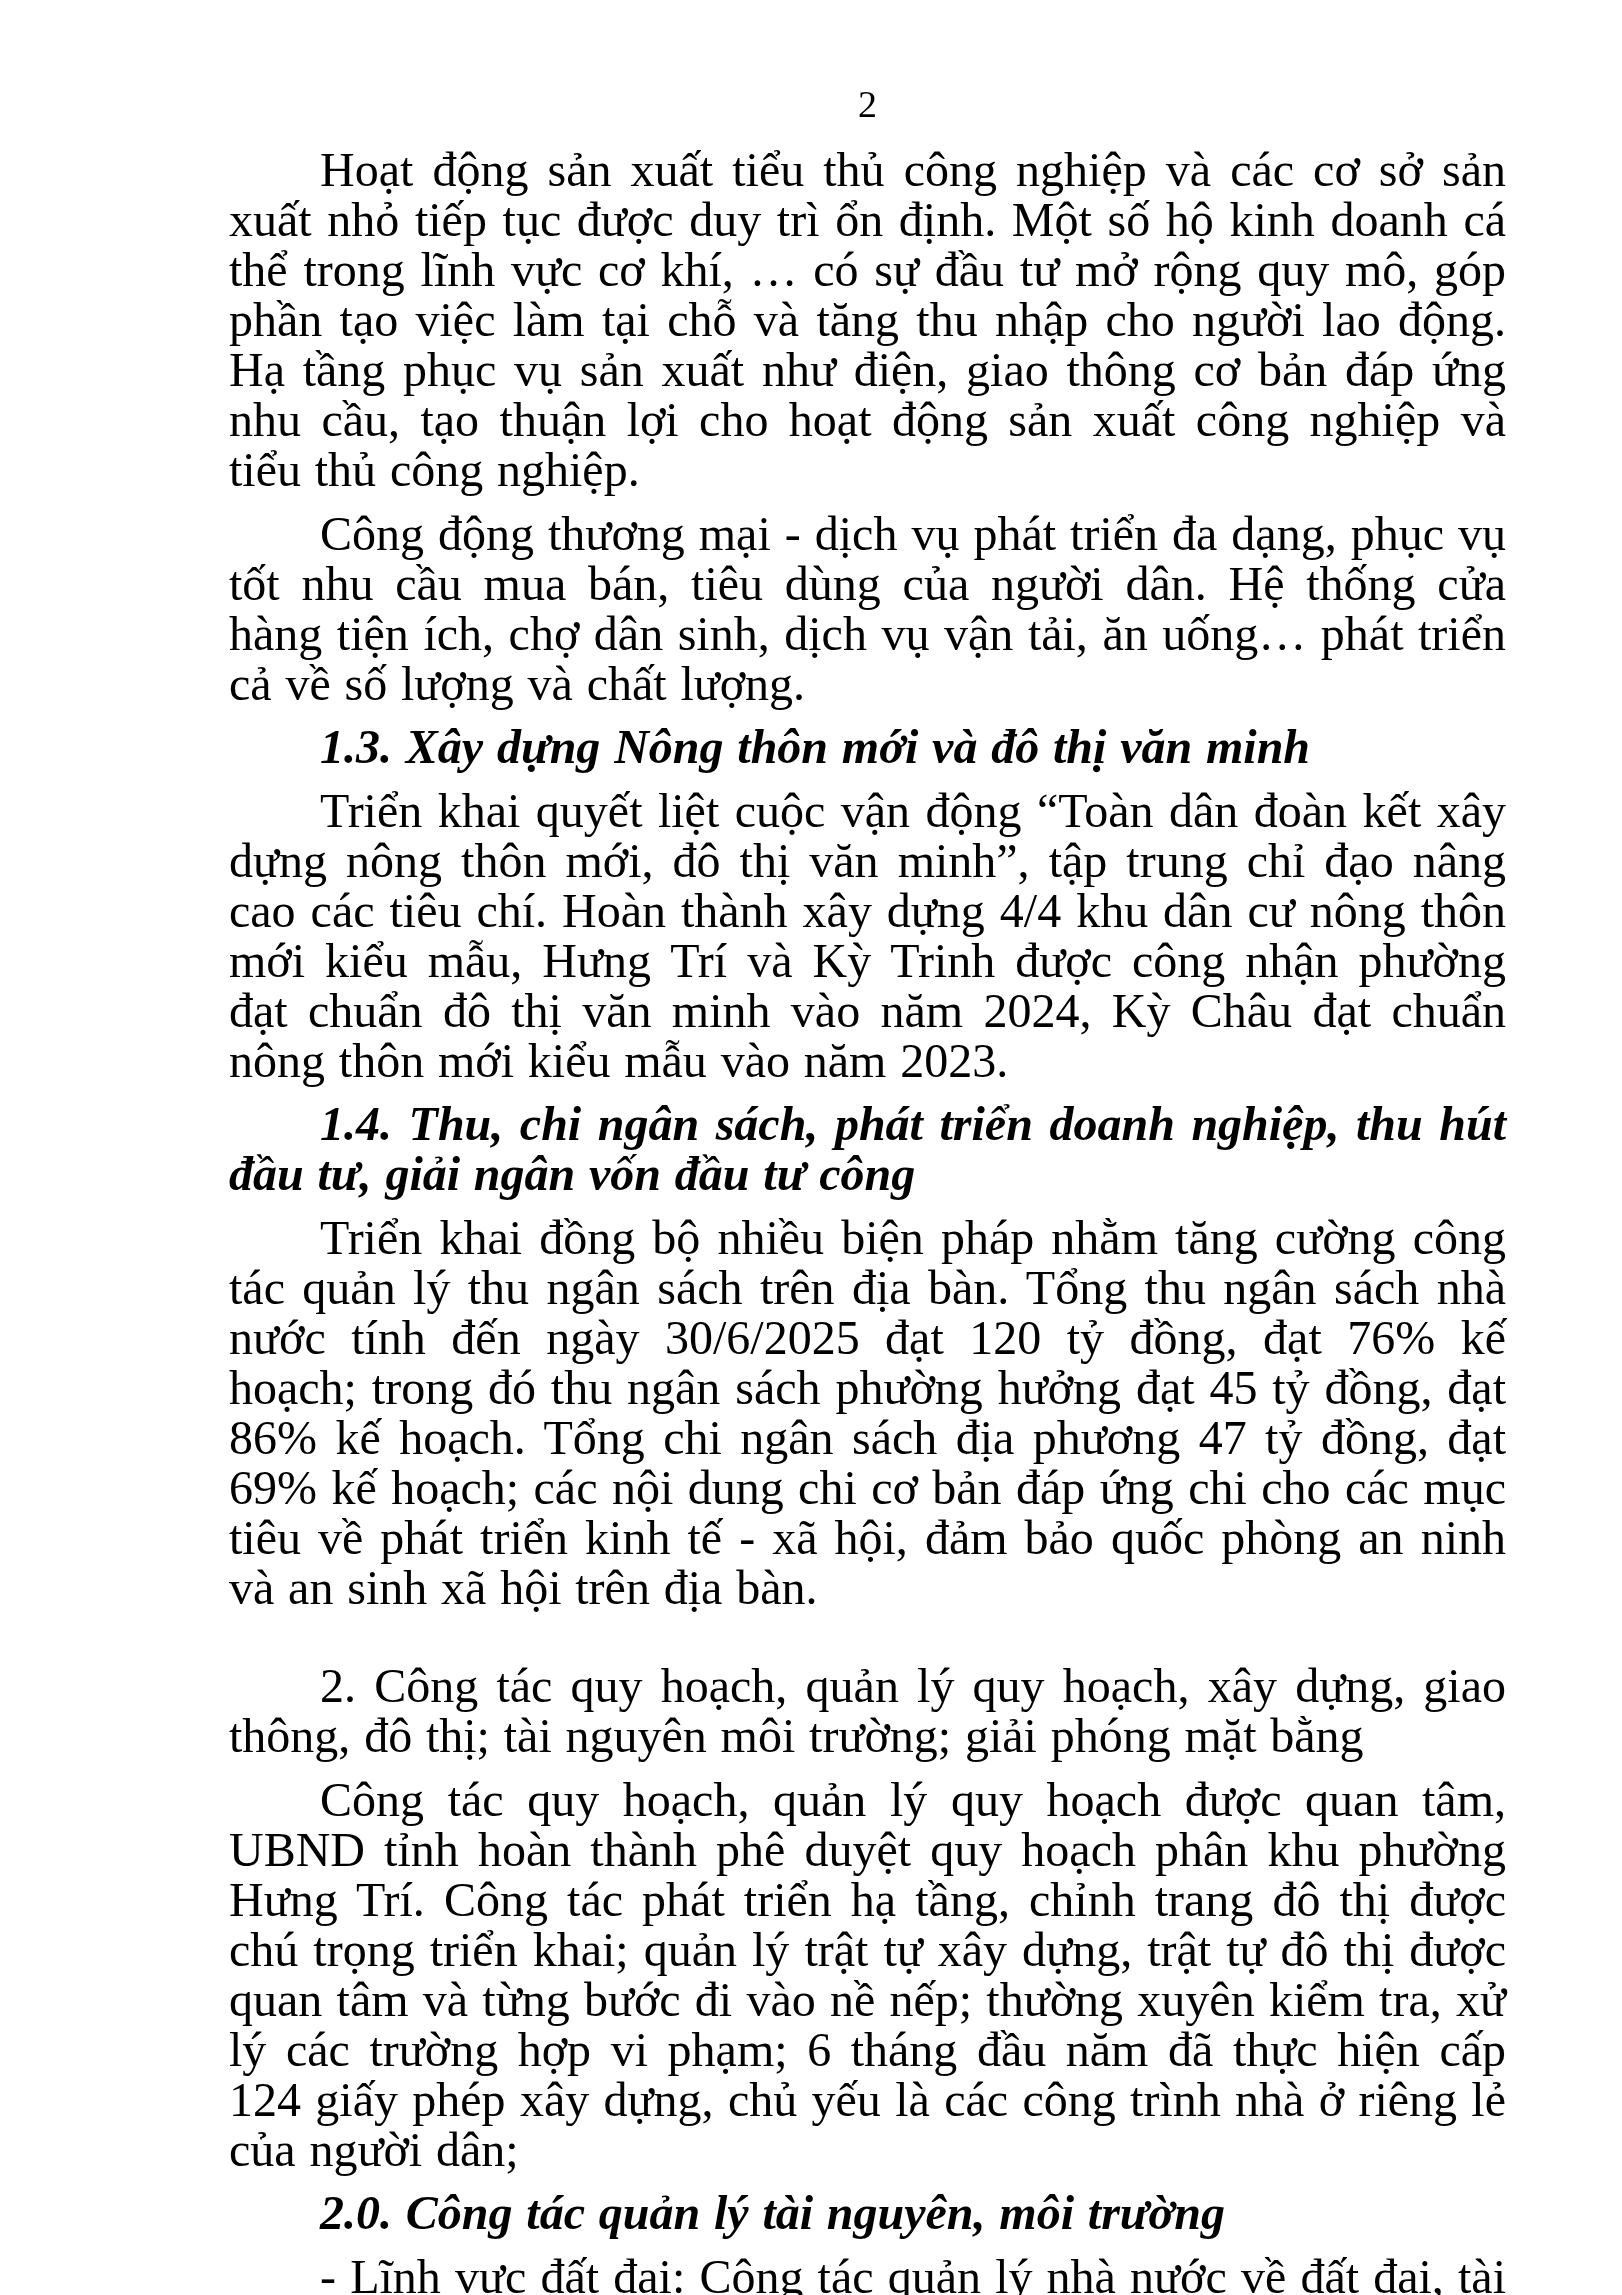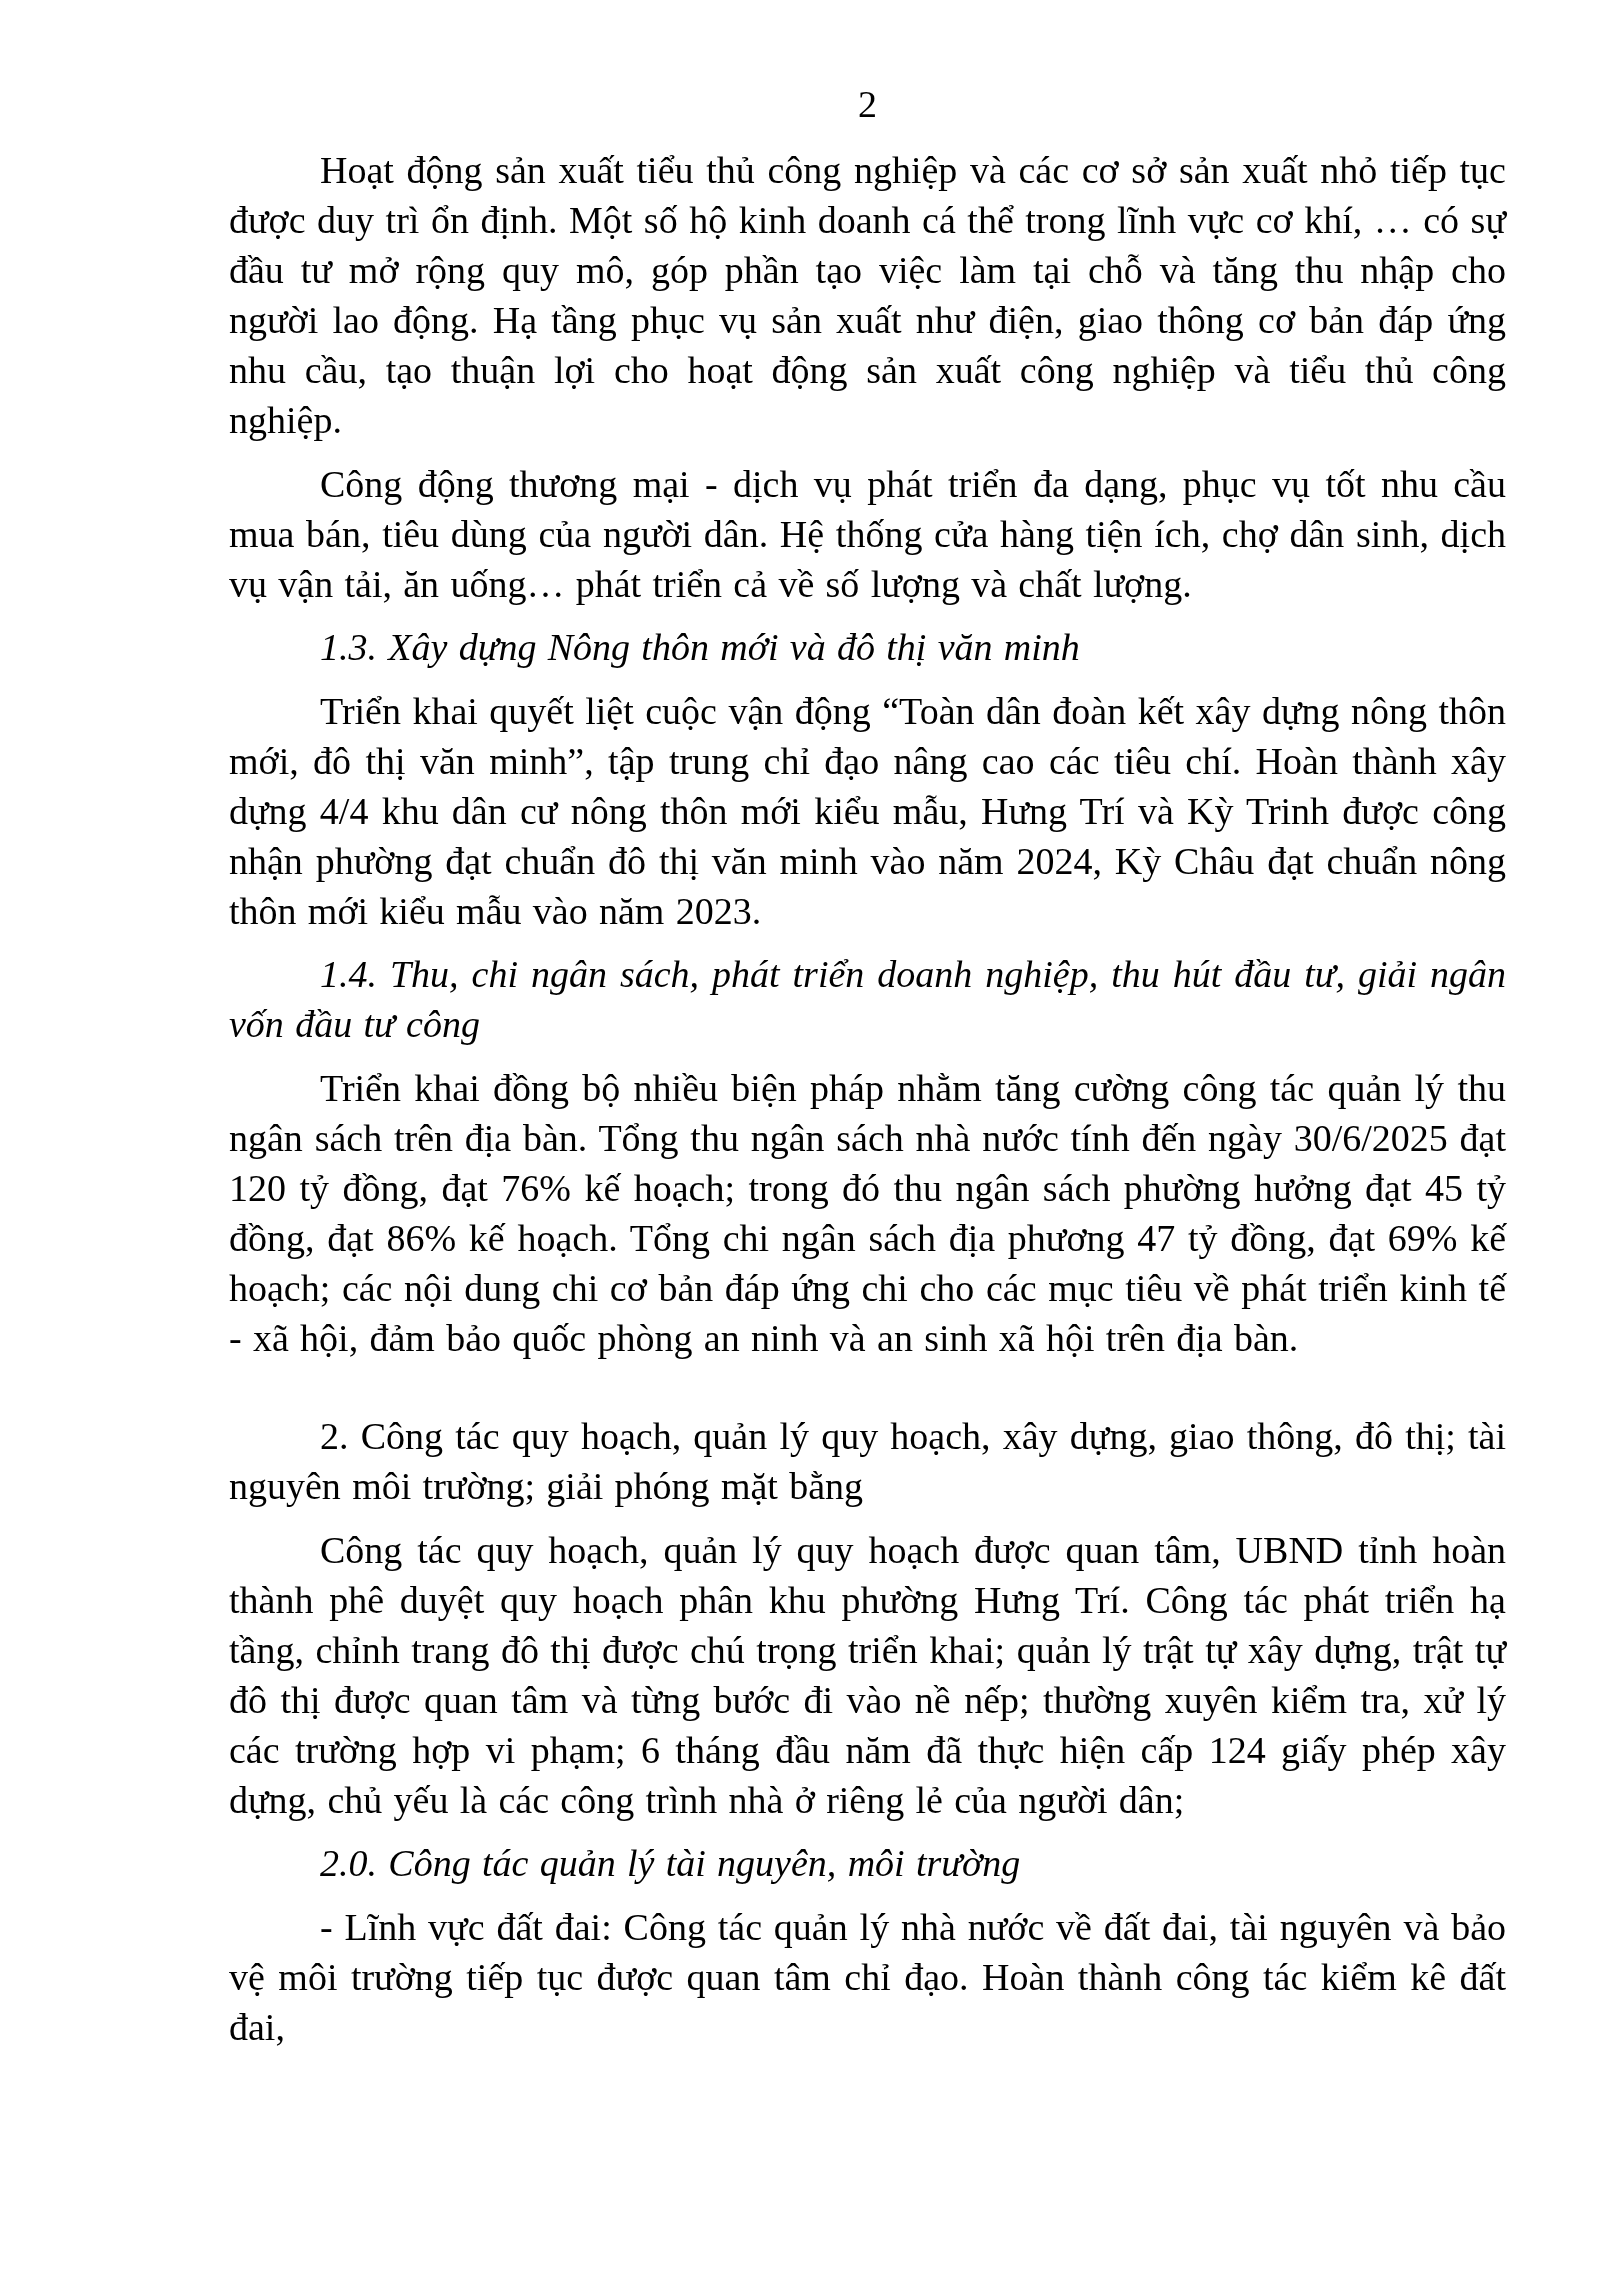--- a/index.html
+++ b/index.html
@@ -18,29 +18,29 @@
     padding: 82px 117px 0 229px;
     overflow: hidden;
   }
   .page-number {
     text-align: center;
     font-size: 38px;
     line-height: 45px;
     margin: 0 0 18px 0;
   }
   .block {
-    font-size: 38px;
+    font-size: 48px;
     line-height: 50px;
     text-align: justify;
     text-indent: 91px;
     margin: 13.6px 0 0 0;
     word-spacing: 1.8px;
   }
   .heading-bold-italic {
-    font-weight: normal;
+    font-weight: bold;
     font-style: italic;
   }
   .heading-bold {
     font-weight: normal;
     margin-top: 48px;
   }
 </style>
 </head>
 <body>
 

